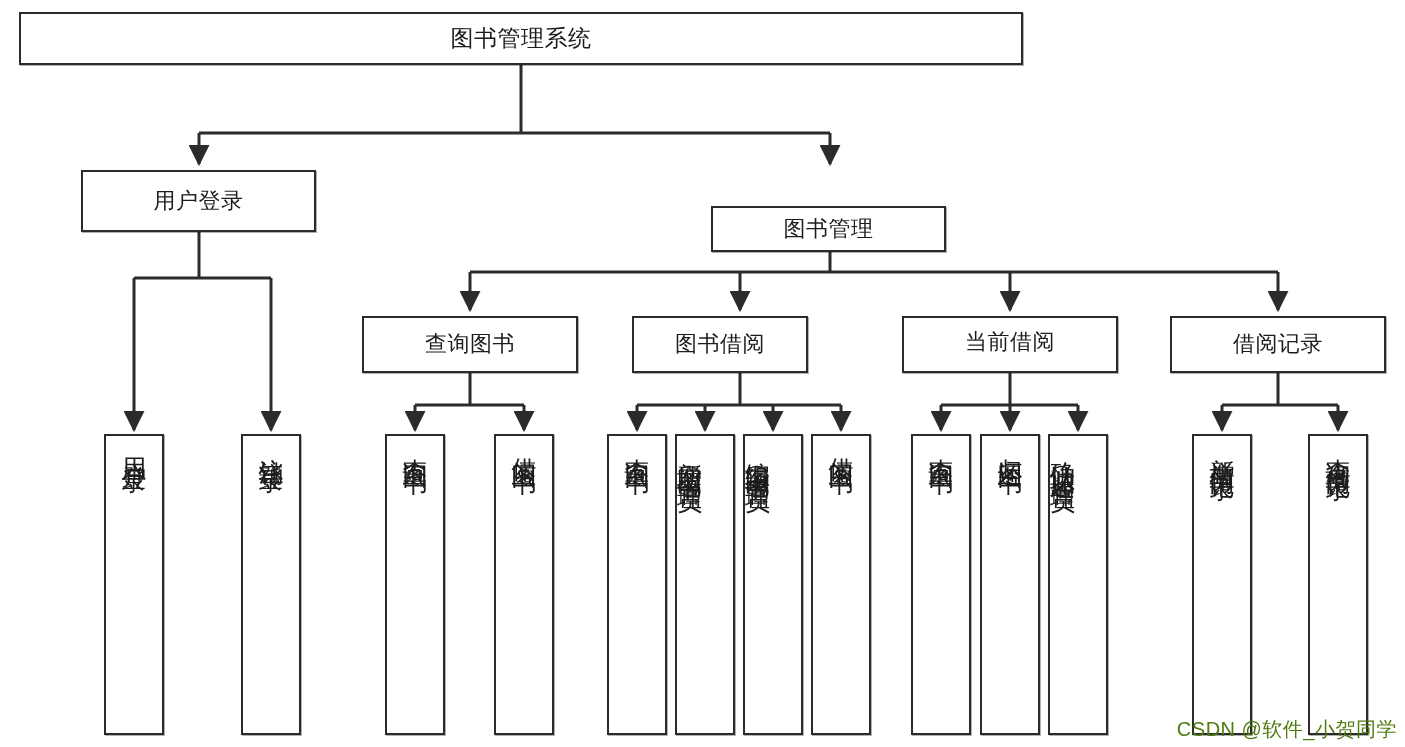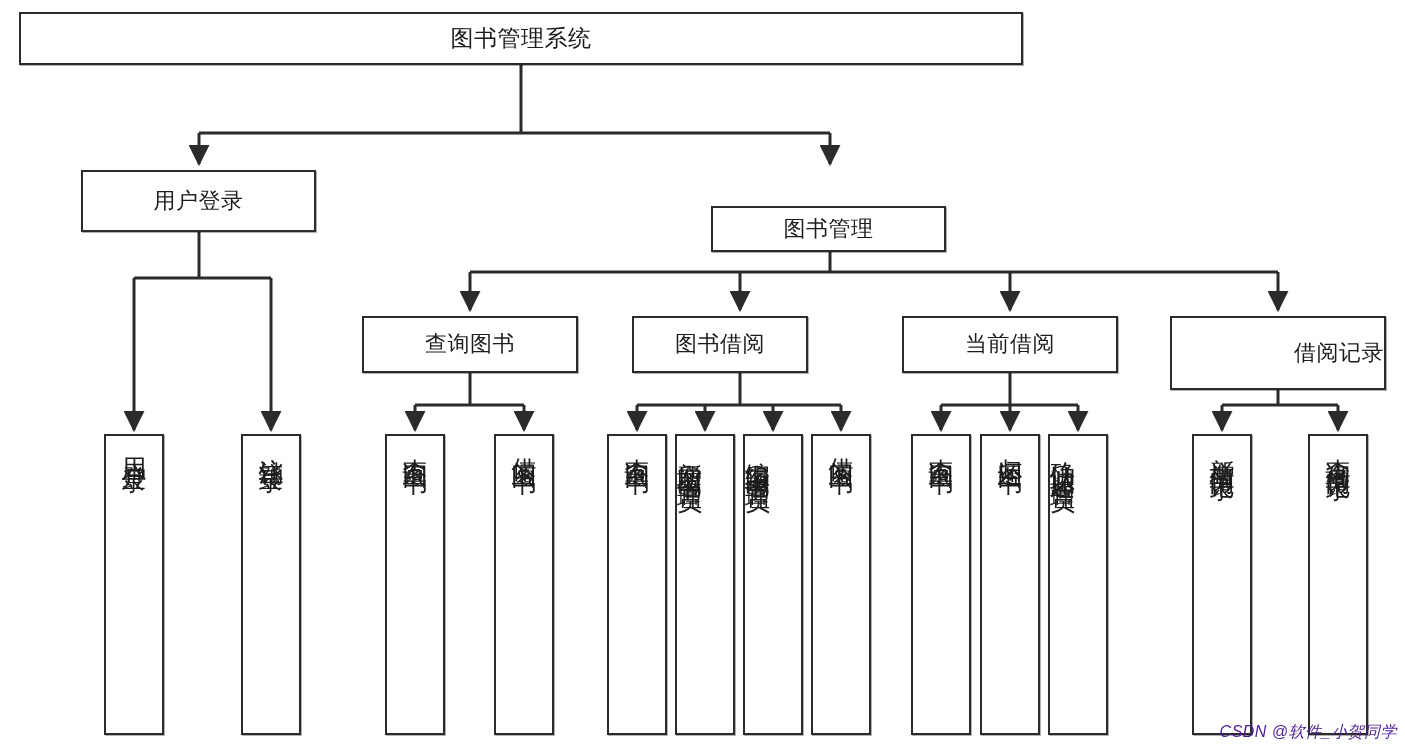--- a/index.html
+++ b/index.html
@@ -57,25 +57,24 @@
     letter-spacing: 4px;
     line-height: 1;
   }
   .node.root .node-label {
     font-size: 23px;
   }
   .watermark {
     position: absolute;
     right: 8px;
     bottom: 4px;
-    font-size: 16px;
-    color: #4c1d95;
+    font-size: 20px;
+    color: #4d7c0f;
     letter-spacing: 0.5px;
     white-space: nowrap;
-    font-style: italic;
   }
 </style>
 </head>
 <body>
 
 <div id="diagram-canvas">
 
   <svg class="connectors" viewBox="0 0 1405 747" xmlns="http://www.w3.org/2000/svg">
     <defs>
       <marker id="arrow" viewBox="0 0 10 10" refX="9" refY="5" markerWidth="7" markerHeight="7" orient="auto-start-reverse">
@@ -140,25 +139,25 @@
   </div>
 
   <div class="node horizontal" style="left:362px; top:316px; width:216px; height:57px;">
     <span class="node-label">查询图书</span>
   </div>
 
   <div class="node horizontal" style="left:632px; top:316px; width:176px; height:57px;">
     <span class="node-label">图书借阅</span>
   </div>
 
-  <div class="node horizontal" style="left:902px; top:316px; width:216px; height:57px;">
+  <div class="node horizontal" style="left:902px; top:316px; width:216px; height:57px;font-family:Liberation Mono, monospace;">
     <span class="node-label">当前借阅</span>
   </div>
 
-  <div class="node horizontal" style="left:1170px; top:316px; width:216px; height:74px;justify-content:flex-end;">
+  <div class="node horizontal" style="left:1170px; top:316px; width:216px; height:57px;">
     <span class="node-label">借阅记录</span>
   </div>
 
   <div class="node vertical" style="left:104px; top:434px; width:60px; height:301px; justify-content:center;">
     <span class="node-label">用户登录</span>
   </div>
 
   <div class="node vertical" style="left:241px; top:434px; width:60px; height:301px; justify-content:center;">
     <span class="node-label">注销登录</span>
   </div>

